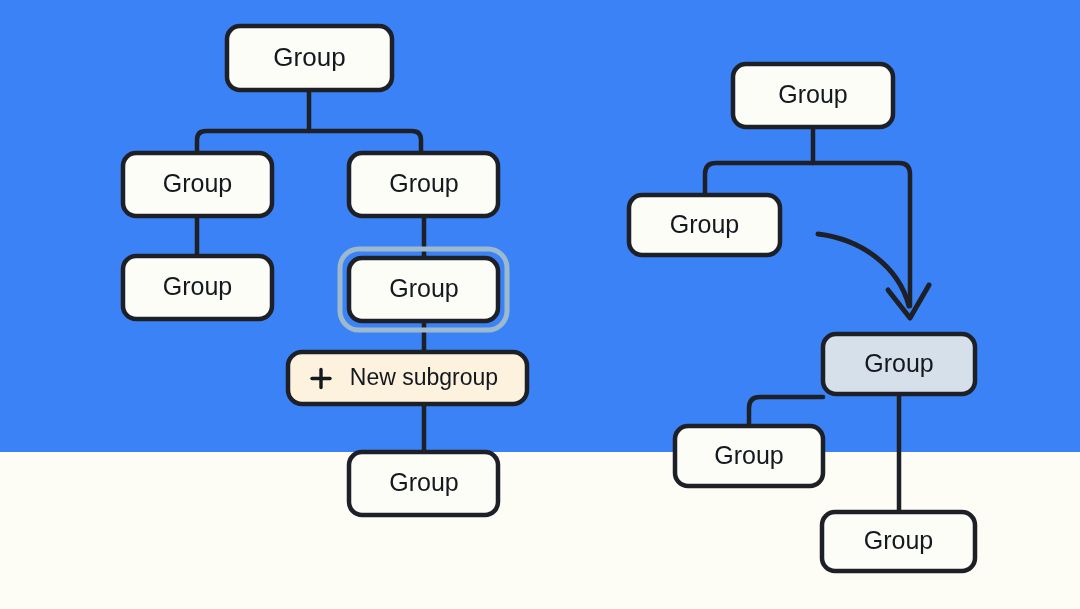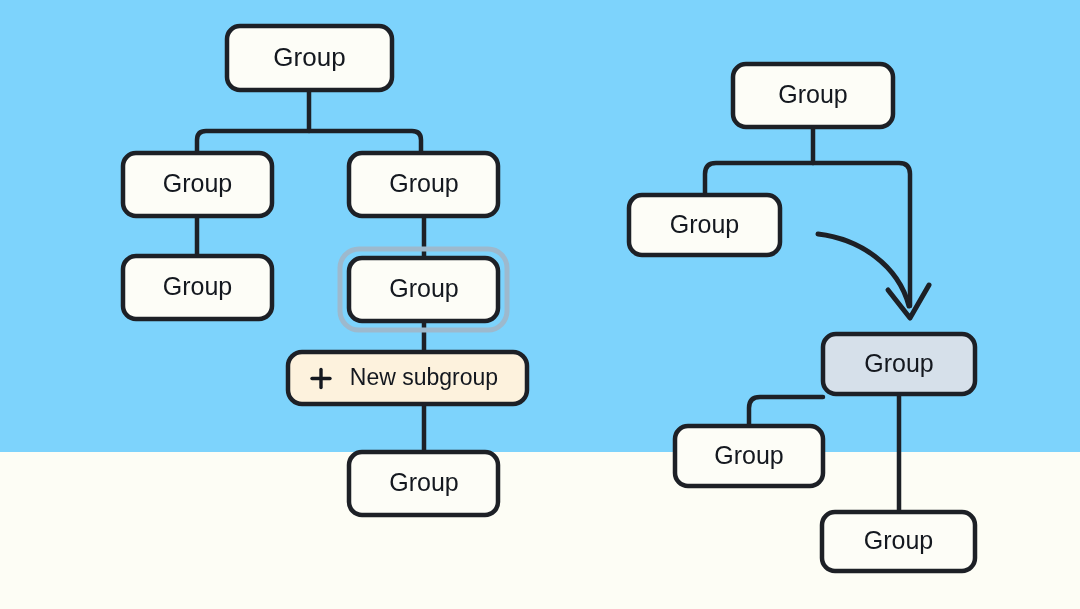--- a/index.html
+++ b/index.html
@@ -10,21 +10,21 @@
   body {
     width: 1080px;
     height: 609px;
     font-family: "Liberation Sans", sans-serif;
     overflow: hidden;
   }
   #canvas {
     position: relative;
     width: 1080px;
     height: 452px;
-    background: #7dd3fc;
+    background: #3b82f6;
   }
   svg.diagram {
     position: absolute;
     top: 0; left: 0;
     width: 1080px;
     height: 609px;
     display: block;
   }
   .node-label {
     font-family: "Liberation Sans", sans-serif;

